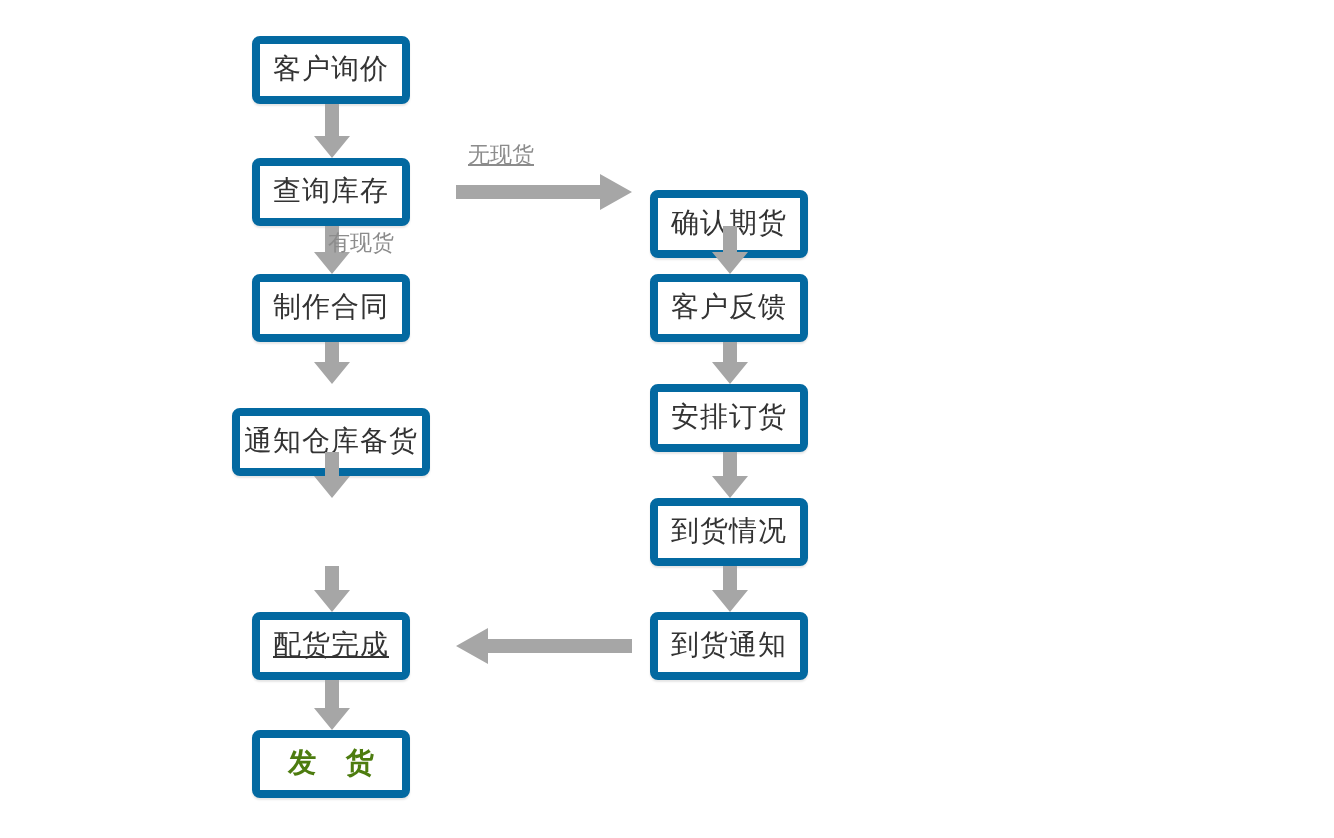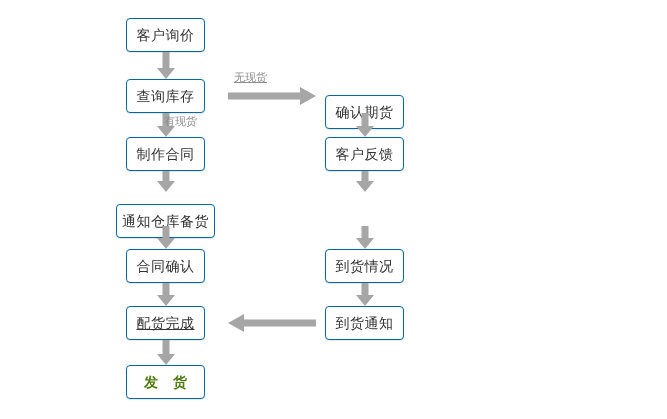--- a/index.html
+++ b/index.html
@@ -16,21 +16,21 @@
     height: 419px;
     background: #ffffff;
     overflow: hidden;
   }
 
   
   .node {
     position: absolute;
     box-sizing: border-box;
     background: #ffffff;
-    border: 1px solid #0369a1;
+    border: 4px solid #0369a1;
     border-radius: 4px;
     box-shadow: 0 1px 1px rgba(0,0,0,0.10);
     display: flex;
     align-items: center;
     justify-content: center;
     color: #333333;
     font-size: 14px;
     line-height: 1;
     letter-spacing: 0.5px;
     white-space: nowrap;
@@ -63,30 +63,30 @@
 <div id="canvas">
 
   <div class="node" style="left:126px; top:18px; width:79px; height:34px;">客户询价</div>
 
   <div class="node" style="left:126px; top:79px; width:79px; height:34px;">查询库存</div>
 
   <div class="node" style="left:126px; top:137px; width:79px; height:34px;">制作合同</div>
 
   <div class="node" style="left:116px; top:204px; width:99px; height:34px;">通知仓库备货</div>
 
-  <div class="node" style="left:126px; top:249px; width:79px; height:34px;">合同确认</div>
 
   <div class="node" style="left:126px; top:306px; width:79px; height:34px;text-decoration:underline;">配货完成</div>
 
   <div class="node accent" style="left:126px; top:365px; width:79px; height:34px;">发 货</div>
 
   <div class="node" style="left:325px; top:95px; width:79px; height:34px;">确认期货</div>
 
   <div class="node" style="left:325px; top:137px; width:79px; height:34px;">客户反馈</div>
 
+  <div class="node" style="left:325px; top:192px; width:79px; height:34px;">安排订货</div>
 
   <div class="node" style="left:325px; top:249px; width:79px; height:34px;text-align:right;">到货情况</div>
 
   <div class="node" style="left:325px; top:306px; width:79px; height:34px;">到货通知</div>
 
   <div class="arrow" style="left:156px; top:52px;">
     <svg width="20" height="27" viewBox="0 0 20 27">
       <path d="M6.5,0 L13.5,0 L13.5,16 L19,16 L10,27 L1,16 L6.5,16 Z" fill="#a6a6a6"></path>
     </svg>
   </div>

